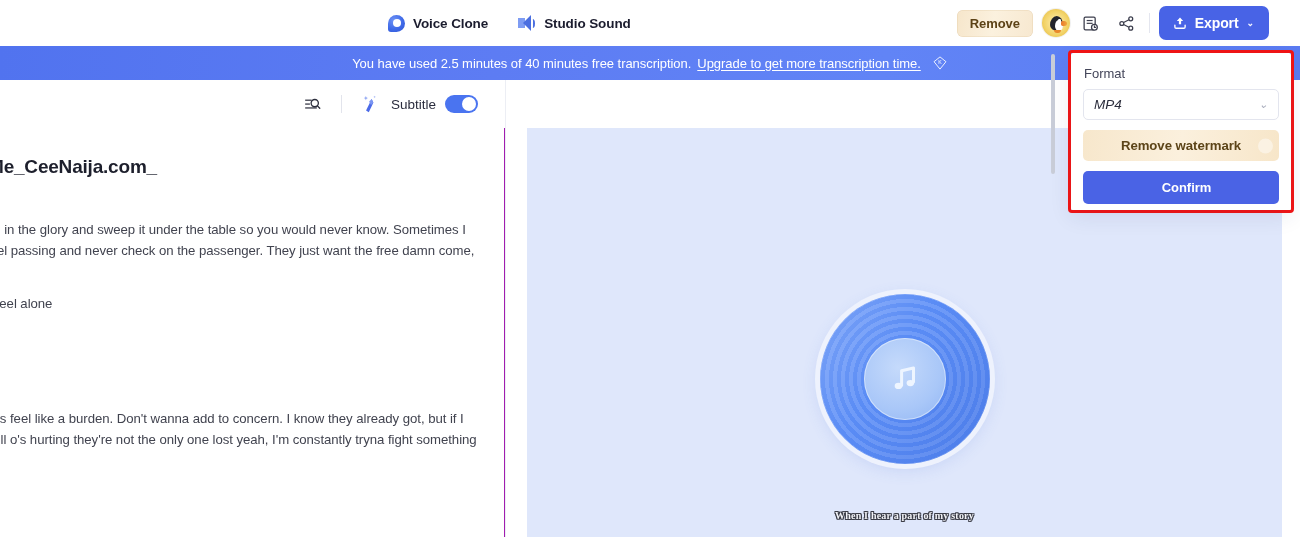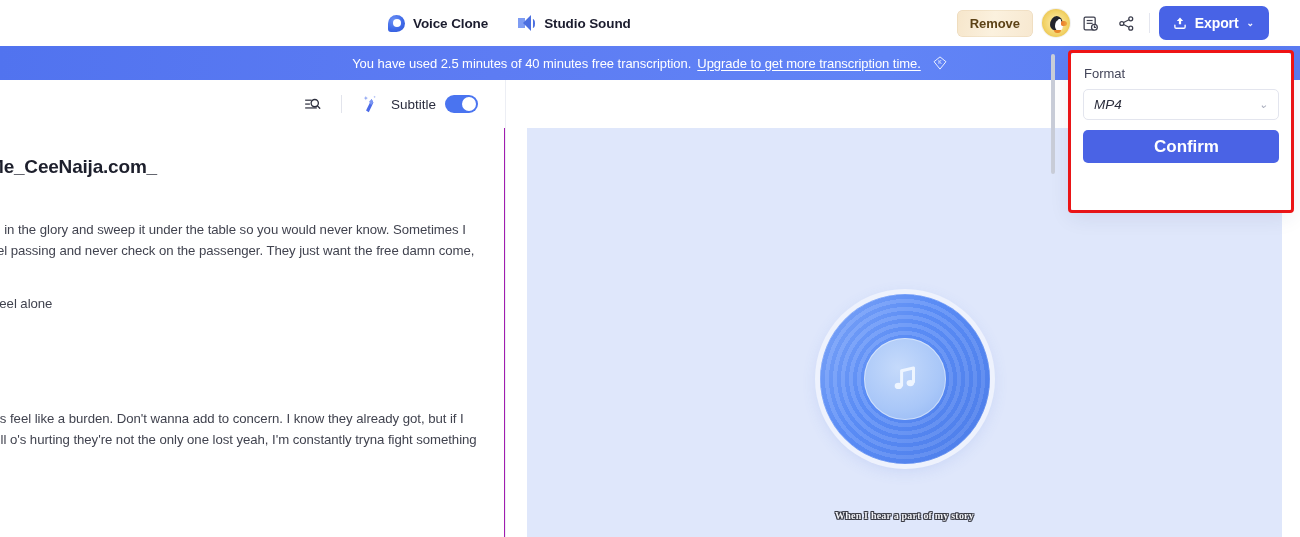--- a/index.html
+++ b/index.html
@@ -231,21 +231,21 @@
     letter-spacing:-0.05px; overflow:hidden;
   }
   .rw-btn .badge {
     position:absolute; right:6px; top:50%; transform:translateY(-50%);
     width:15px; height:15px; border-radius:50%;
     background:rgba(255,255,255,0.45); color:#c9a877; font-size:9px;
     display:flex; align-items:center; justify-content:center; font-weight:bold;
   }
   .confirm-btn {
     margin-top:10px; height:33px; width:100%; border-radius:5px; border:none;
-    background:#4a63e5; color:#fff; font-size:17px; font-weight:bold;
+    background:#4a63e5; color:#fff; font-size:13px; font-weight:bold;
     cursor:pointer; letter-spacing:-0.05px;padding-left:11px;
   }
 
   
   .scroll-track {
     position:absolute; right:0px; top:46px; width:6px; height:491px; background:transparent;
   }
   .scroll-thumb {
     position:absolute; right:1px; top:8px; width:4px; height:120px;
     background:#c9cdd8; border-radius:2px;
@@ -402,20 +402,24 @@
   <div class="format-panel-wrap">
     <div class="format-panel">
 
       <div class="fmt-label">Format</div>
 
       <div class="fmt-select">
         <span class="val">MP4</span>
         <span class="chev">⌄</span>
       </div>
 
+      <button class="rw-btn">
+        <span>Remove watermark</span>
+        <span class="badge"></span>
+      </button>
 
       <button class="confirm-btn">Confirm</button>
 
     </div>
   </div>
 
   <div class="scroll-track">
     <div class="scroll-thumb"></div>
   </div>
 

